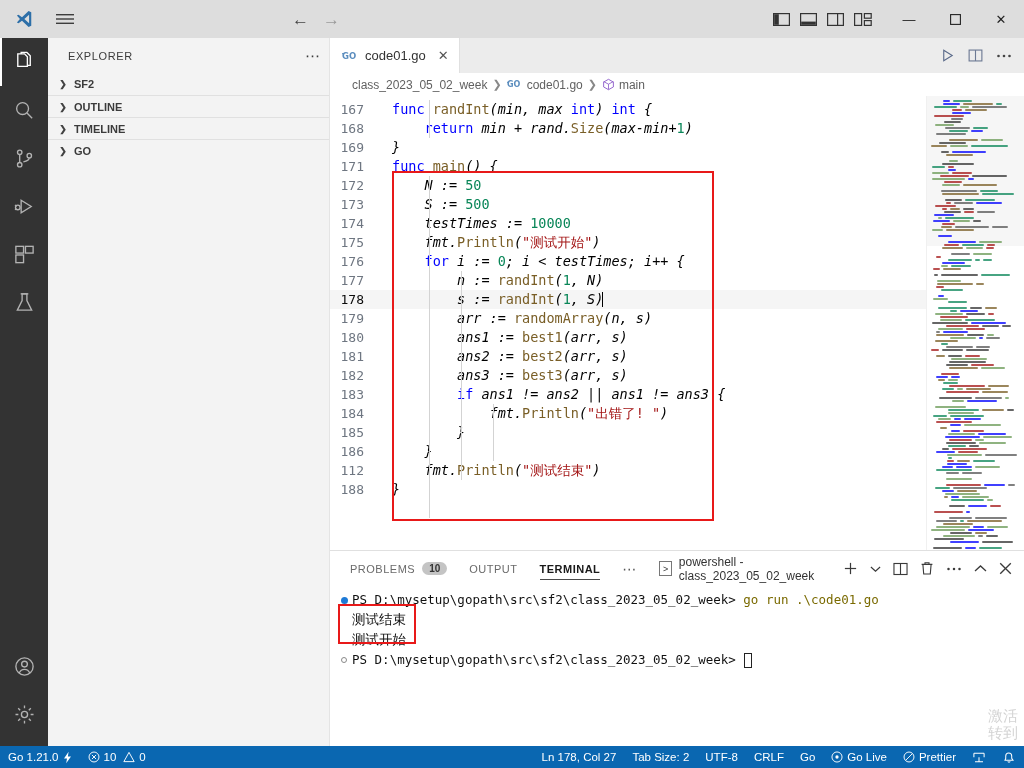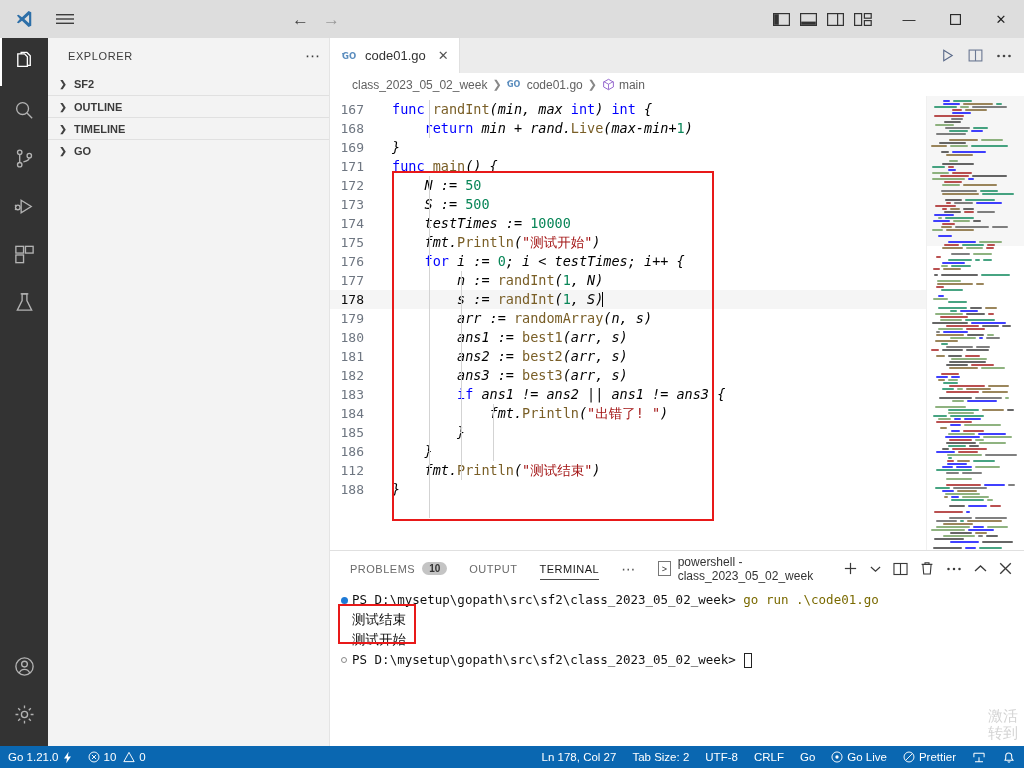--- a/index.html
+++ b/index.html
@@ -129,21 +129,21 @@
   .scroll-v { position: absolute; right: 0; top: 0; width: 14px; height: 100%; }
 
   
   .panel { flex: 0 0 196px; height: 196px; background: #ffffff; border-top: 1px solid #e0e0e0; display: flex; flex-direction: column; }
   .panel-head { height: 35px; display: flex; align-items: center; padding-left: 20px; flex: 0 0 35px; }
   .ptab {
     font-size: 11px; letter-spacing: .5px; color: #6a6a6a; text-transform: uppercase;
     margin-right: 22px; cursor: pointer; position: relative; display: flex; align-items: center; gap: 7px;
     height: 35px;
   }
-  .ptab.active { color: #1a1a1a; }
+  .ptab.active { color: #1a1a1a; font-weight: bold; }
   .ptab.active::after {
     content: ""; position: absolute; left: 0; right: 0; bottom: 6px; height: 1px; background: #4a4a4a;
   }
   .pbadge {
     background: #c4c4c4; color: #333; border-radius: 9px; font-size: 10px;
     padding: 1px 7px; letter-spacing: 0; font-weight: bold;
   }
   .pdots { color: #555; font-size: 14px; letter-spacing: 1px; cursor: pointer; margin-right: 22px; }
   .panel-right { margin-left: auto; display: flex; align-items: center; gap: 12px; padding-right: 12px; }
   .term-chip {
@@ -389,21 +389,21 @@
             </svg>
           </span>
           <span>main</span>
         </span>
       </div>
 
       <div class="code-wrap">
         <div class="code-scroll">
           <div class="code-lines" id="code-lines">
               <div class="cline"><div class="lnum">167</div><div class="ctext"><span class="kw">func </span><span class="fn">randInt</span><span class="pn">(min, max </span><span class="kw">int</span><span class="pn">) </span><span class="kw">int</span><span class="pn"> {</span></div></div>
-              <div class="cline"><div class="lnum">168</div><div class="ctext"><span class="pn">    </span><span class="kw">return</span><span class="pn"> min + rand.</span><span class="fn">Live</span><span class="pn">(max-min+</span><span class="num">1</span><span class="pn">)</span></div></div>
+              <div class="cline"><div class="lnum">168</div><div class="ctext"><span class="pn">    </span><span class="kw">return</span><span class="pn"> min + rand.</span><span class="fn">Size</span><span class="pn">(max-min+</span><span class="num">1</span><span class="pn">)</span></div></div>
               <div class="cline"><div class="lnum">169</div><div class="ctext"><span class="pn">}</span></div></div>
               <div class="cline"><div class="lnum">171</div><div class="ctext"><span class="kw">func </span><span class="fn">main</span><span class="pn">() {</span></div></div>
               <div class="cline"><div class="lnum">172</div><div class="ctext"><span class="pn">    N := </span><span class="num">50</span></div></div>
               <div class="cline"><div class="lnum">173</div><div class="ctext"><span class="pn">    S := </span><span class="num">500</span></div></div>
               <div class="cline"><div class="lnum">174</div><div class="ctext"><span class="pn">    testTimes := </span><span class="num">10000</span></div></div>
               <div class="cline"><div class="lnum">175</div><div class="ctext"><span class="pn">    fmt.</span><span class="fn">Println</span><span class="pn">(</span><span class="str">"测试开始"</span><span class="pn">)</span></div></div>
               <div class="cline"><div class="lnum">176</div><div class="ctext"><span class="pn">    </span><span class="kw">for</span><span class="pn"> i := </span><span class="num">0</span><span class="pn">; i &lt; testTimes; i++ {</span></div></div>
               <div class="cline"><div class="lnum">177</div><div class="ctext"><span class="pn">        n := </span><span class="fn">randInt</span><span class="pn">(</span><span class="num">1</span><span class="pn">, N)</span></div></div>
               <div class="cline hl"><div class="lnum cur">178</div><div class="ctext"><span class="pn">        s := </span><span class="fn">randInt</span><span class="pn">(</span><span class="num">1</span><span class="pn">, S)</span><span class="cursor-bar"></span></div></div>
               <div class="cline"><div class="lnum">179</div><div class="ctext"><span class="pn">        arr := </span><span class="fn">randomArray</span><span class="pn">(n, s)</span></div></div>

